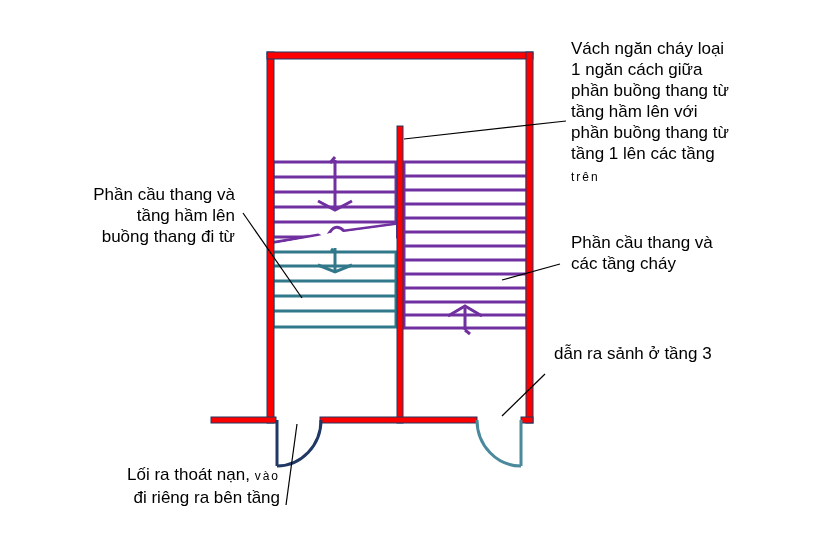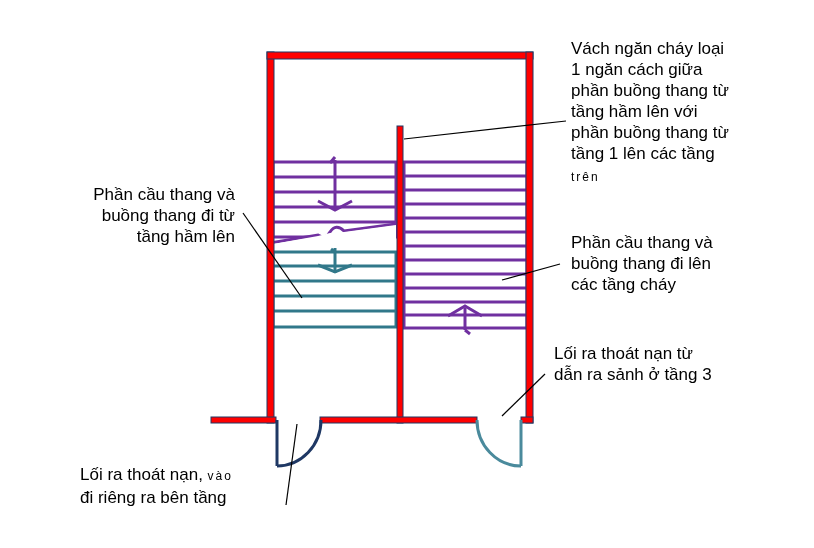--- a/index.html
+++ b/index.html
@@ -3,21 +3,21 @@
   <meta charset="utf-8">
   <style>
     html, body { margin: 0; padding: 0; background: #ffffff; }
     body { width: 814px; height: 548px; position: relative; overflow: hidden;
            font-family: "Liberation Sans", sans-serif; color: #000; }
     #plan { position: absolute; left: 0; top: 0; }
     .label { position: absolute; font-size: 17px; line-height: 21px; white-space: nowrap; }
     .label .line { display: block; }
     .tiny { font-size: 12px; letter-spacing: 2px; }
     .right-align { text-align: right; }
-    .center-align { text-align: left; }
+    .center-align { text-align: right; }
   </style>
 </head>
 <body>
 
 <svg id="plan" width="814" height="548" viewBox="0 0 814 548" xmlns="http://www.w3.org/2000/svg">
 
   <g stroke="#7030A0" stroke-width="3" fill="none">
     <rect x="273" y="162" width="123" height="75"></rect>
     <line x1="273" y1="177" x2="396" y2="177"></line>
     <line x1="273" y1="192" x2="396" y2="192"></line>
@@ -101,32 +101,30 @@
   <span class="line">1 ngăn cách giữa</span>
   <span class="line">phần buồng thang từ</span>
   <span class="line">tầng hầm lên với</span>
   <span class="line">phần buồng thang từ</span>
   <span class="line">tầng 1 lên các tầng</span>
   <span class="line tiny" style="margin-top:3px;">trên</span>
 </div>
 
 <div class="label right-align" style="left:55px; top:184px; width:180px;">
   <span class="line">Phần cầu thang và</span>
+  <span class="line">tầng hầm lên</span>
   <span class="line">buồng thang đi từ</span>
-  <span class="line">tầng hầm lên</span>
 </div>
 
 <div class="label" style="left:571px; top:232px;">
   <span class="line">Phần cầu thang và</span>
-  <span class="line">buồng thang đi lên</span>
   <span class="line">các tầng cháy</span>
 </div>
 
 <div class="label" style="left:554px; top:343px;">
-  <span class="line">Lối ra thoát nạn từ</span>
   <span class="line">dẫn ra sảnh ở tầng 3</span>
 </div>
 
 <div class="label center-align" style="left:80px; top:464px; width:200px;">
   <span class="line">
     <span>Lối ra thoát nạn,</span>
     <span class="tiny">vào</span>
   </span>
   <span class="line">đi riêng ra bên tầng</span>
 </div>

